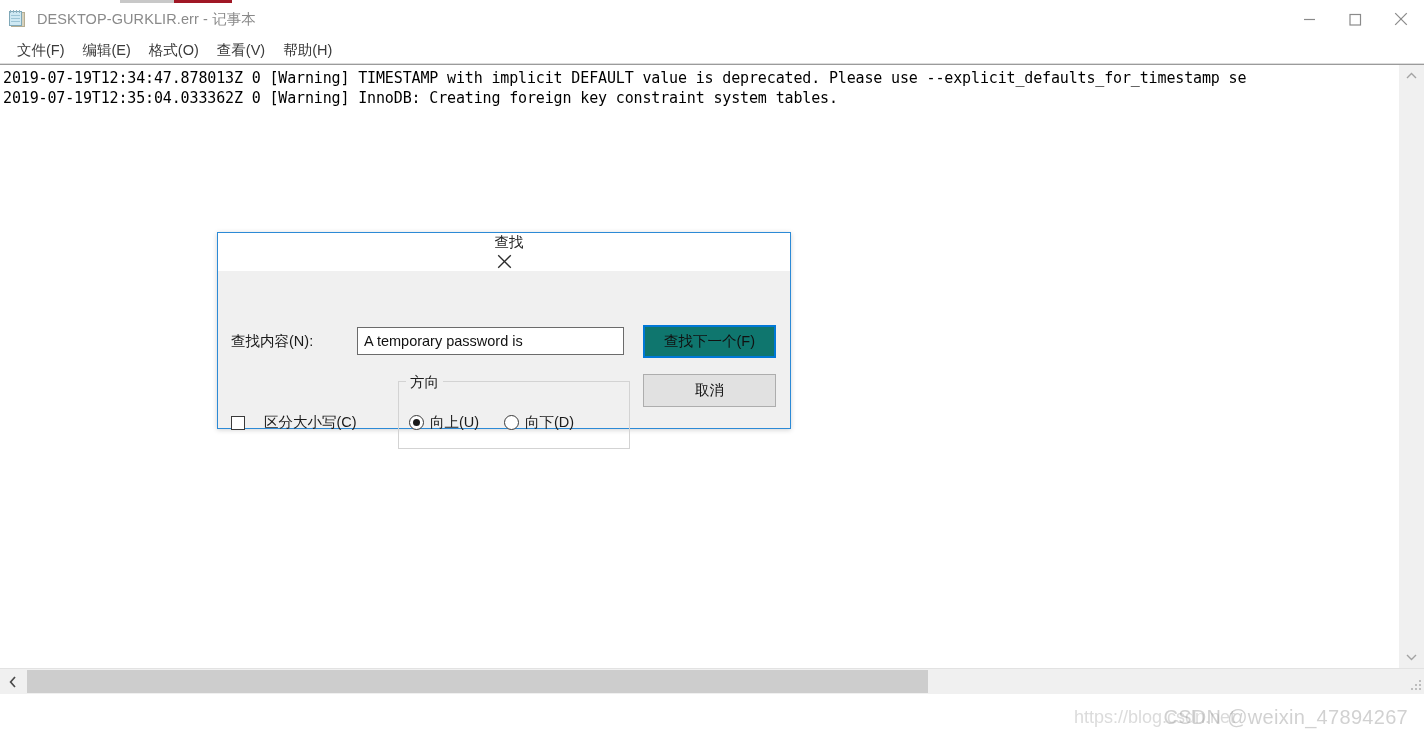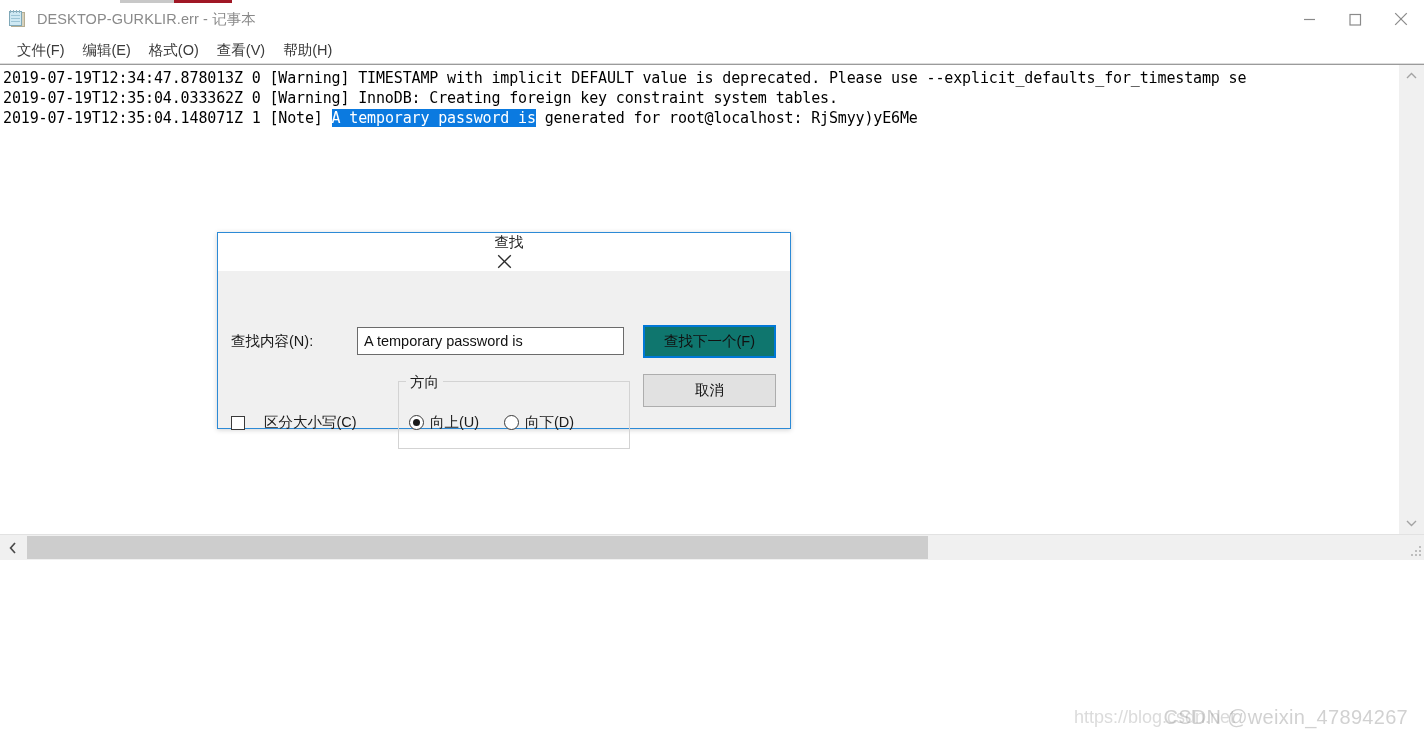--- a/index.html
+++ b/index.html
@@ -12,21 +12,21 @@
     background: #ffffff;
     font-family: "Liberation Sans", "DejaVu Sans", sans-serif;
     overflow: hidden;
     position: relative;
   }
 
   
   #notepad-window {
     position: absolute;
     left: 0; top: 0;
-    width: 1424px; height: 560px;
+    width: 1424px; height: 694px;
     background: #ffffff;
     box-sizing: border-box;
     display: flex;
     flex-direction: column;
   }
 
   
   #titlebar {
     height: 38px;
     min-height: 38px;
@@ -421,21 +421,20 @@
     <div class="menu-item">格式(O)</div>
     <div class="menu-item">查看(V)</div>
     <div class="menu-item">帮助(H)</div>
   </div>
 
   <div id="edit-area-wrap">
 
     <div id="text-area">
       <div class="log-line"><span>2019-07-19T12:34:47.878013Z 0 [Warning] TIMESTAMP with implicit DEFAULT value is deprecated. Please use --explicit_defaults_for_timestamp se</span></div>
       <div class="log-line"><span>2019-07-19T12:35:04.033362Z 0 [Warning] InnoDB: Creating foreign key constraint system tables.</span></div>
-      <div class="log-line"><span>2019-07-19T12:35:04.148071Z 1 [Note] </span><span class="sel">A temporary password is</span><span> generated for root@localhost: RjSmyy)yE6Me</span></div>
     </div>
 
     <div id="vscroll">
       <div class="sb-arrow">
         <svg width="11" height="8" viewBox="0 0 11 8">
           <polyline points="1,6 5.5,1.6 10,6" fill="none" stroke="#a3a3a3" stroke-width="1.4"></polyline>
         </svg>
       </div>
       <div class="sb-arrow">
         <svg width="11" height="8" viewBox="0 0 11 8">

